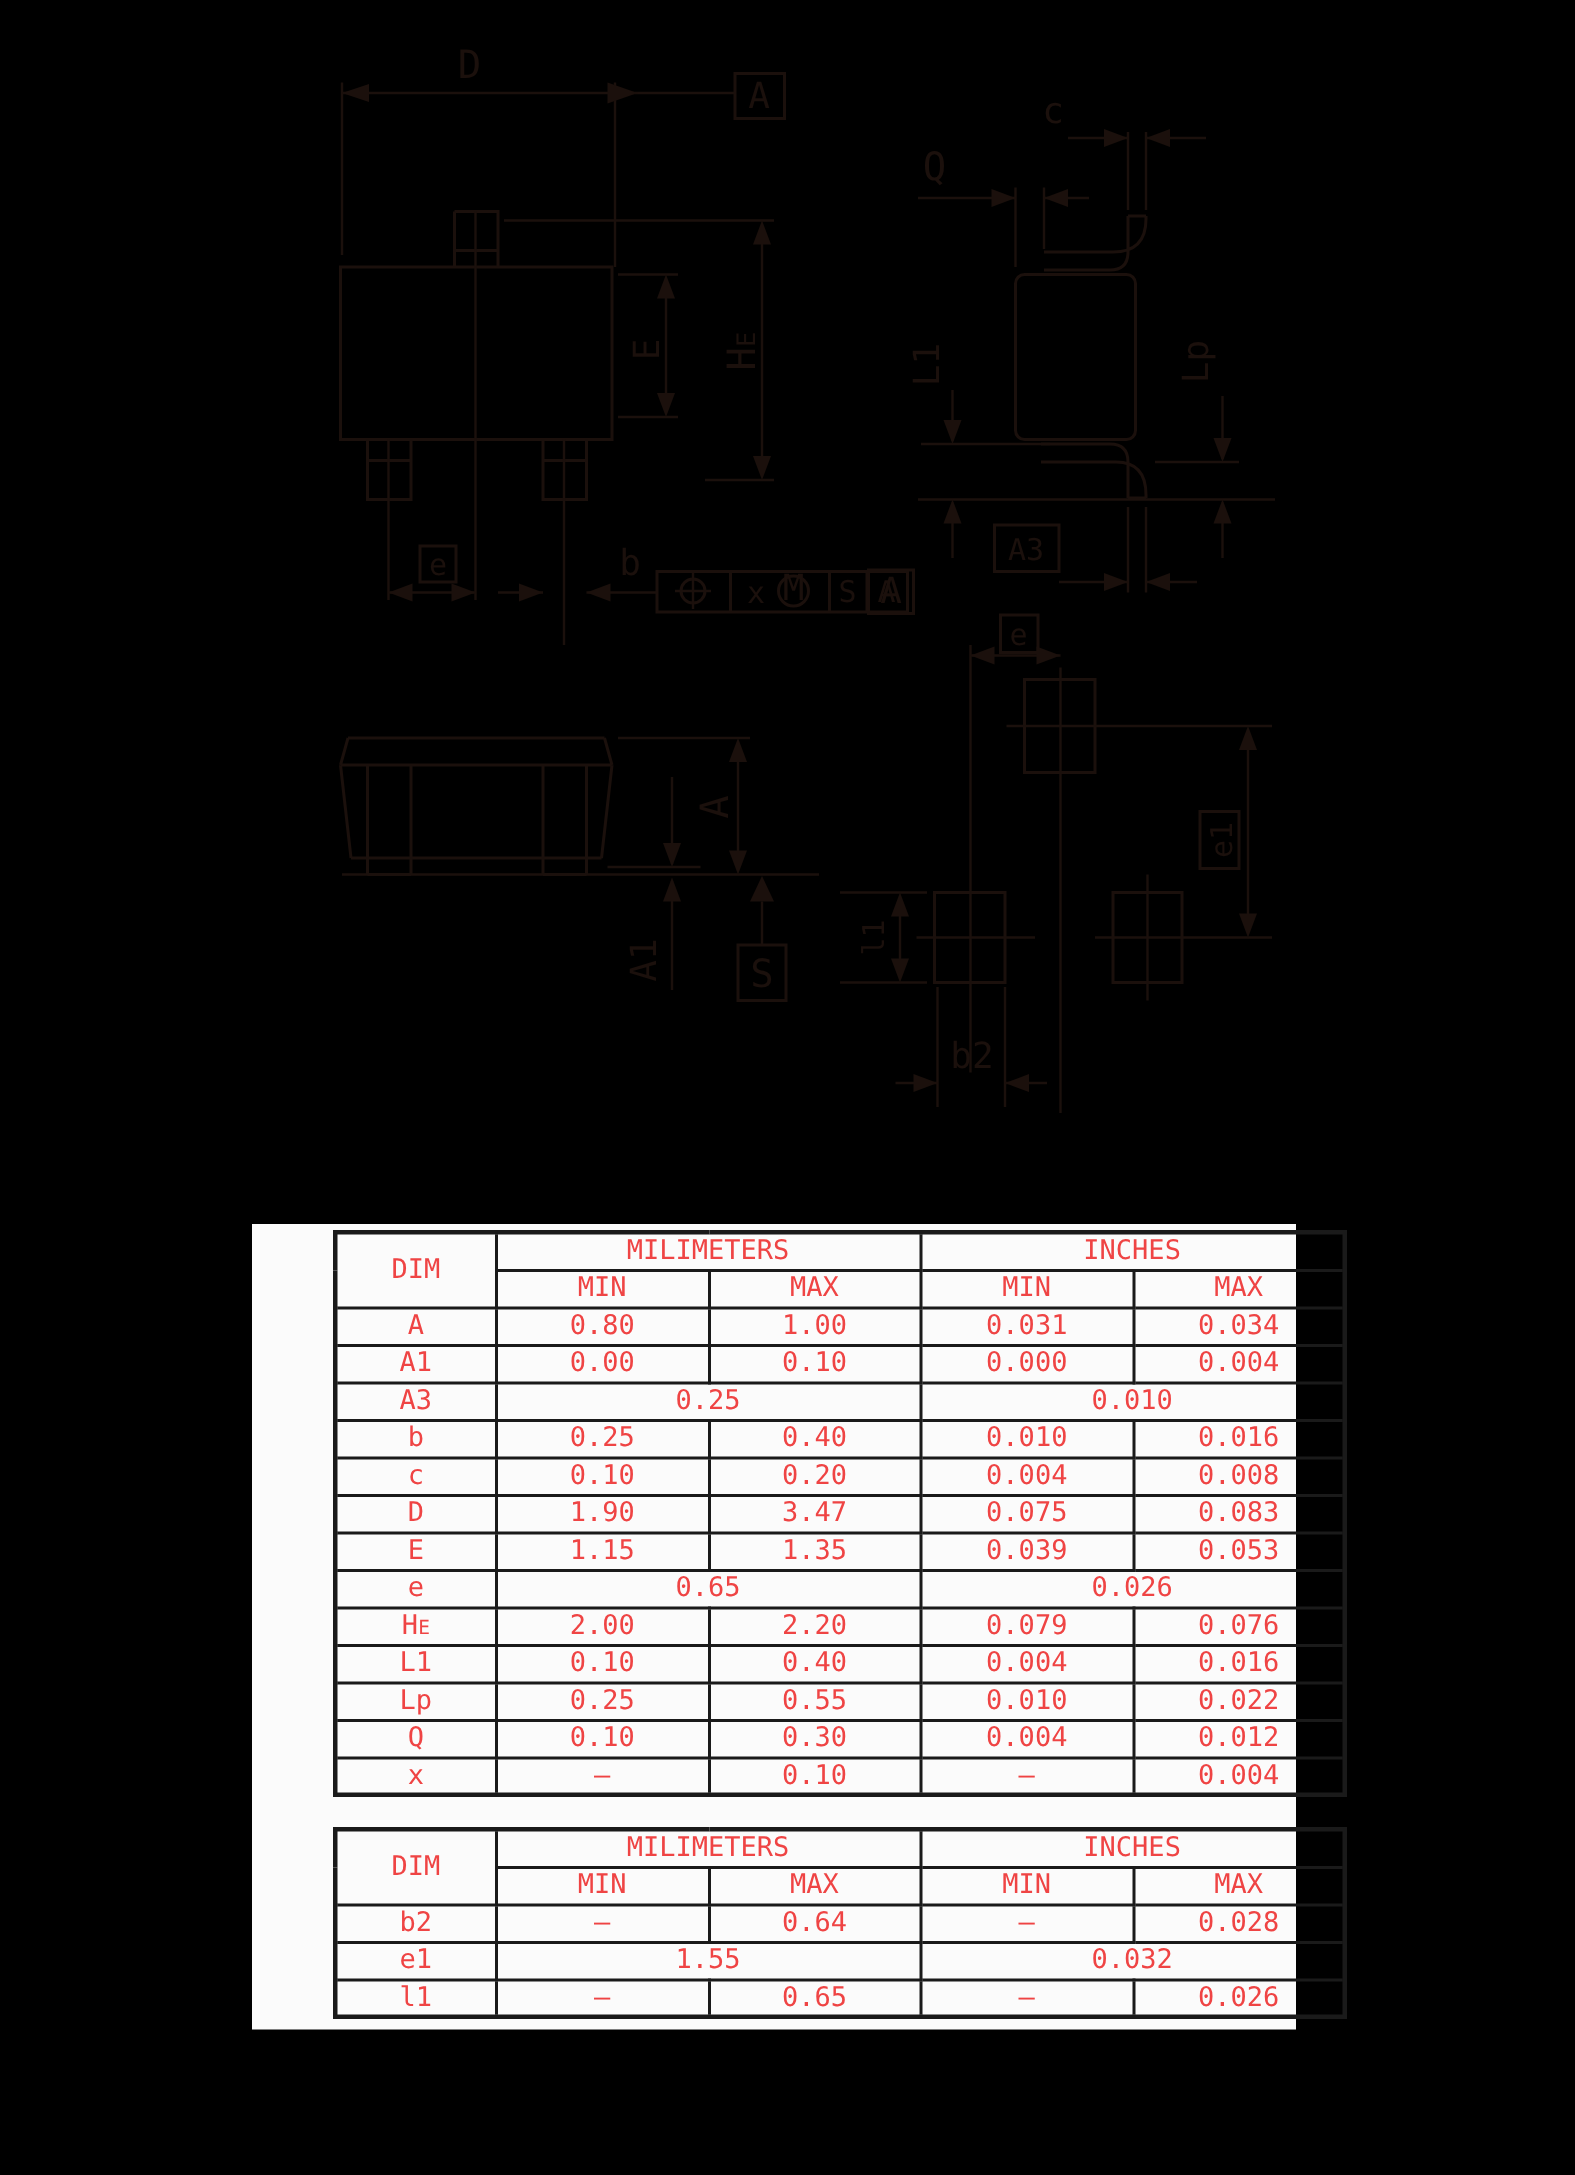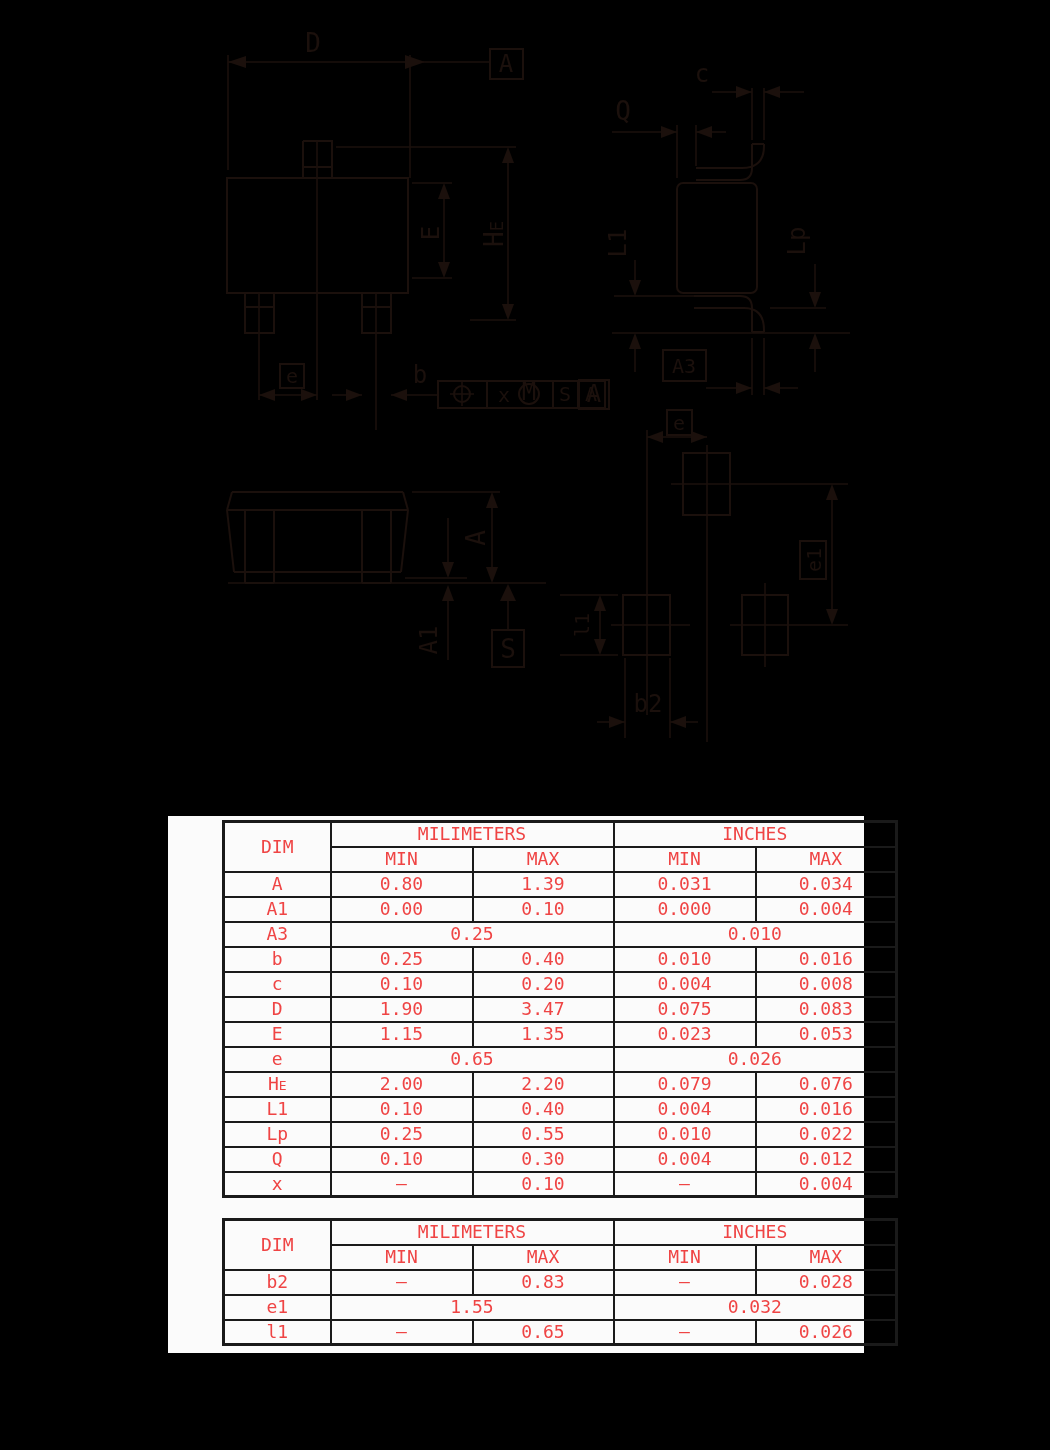--- a/index.html
+++ b/index.html
@@ -166,21 +166,21 @@
           <th>MIN</th>
           <th>MAX</th>
           <th>MIN</th>
           <th>MAX</th>
         </tr>
       </thead>
       <tbody>
         <tr>
           <td>A</td>
           <td>0.80</td>
-          <td>1.39</td>
+          <td>1.00</td>
           <td>0.031</td>
           <td>0.034</td>
         </tr>
         <tr>
           <td>A1</td>
           <td>0.00</td>
           <td>0.10</td>
           <td>0.000</td>
           <td>0.004</td>
         </tr>
@@ -207,21 +207,21 @@
           <td>D</td>
           <td>1.90</td>
           <td>3.47</td>
           <td>0.075</td>
           <td>0.083</td>
         </tr>
         <tr>
           <td>E</td>
           <td>1.15</td>
           <td>1.35</td>
-          <td>0.023</td>
+          <td>0.039</td>
           <td>0.053</td>
         </tr>
         <tr>
           <td>e</td>
           <td colspan="2">0.65</td>
           <td colspan="2">0.026</td>
         </tr>
         <tr>
           <td><span>H</span><span class="sub">E</span></td>
           <td>2.00</td>
@@ -278,21 +278,21 @@
           <th>MIN</th>
           <th>MAX</th>
           <th>MIN</th>
           <th>MAX</th>
         </tr>
       </thead>
       <tbody>
         <tr>
           <td>b2</td>
           <td>–</td>
-          <td>0.83</td>
+          <td>0.64</td>
           <td>–</td>
           <td>0.028</td>
         </tr>
         <tr>
           <td>e1</td>
           <td colspan="2">1.55</td>
           <td colspan="2">0.032</td>
         </tr>
         <tr>
           <td>l1</td>

